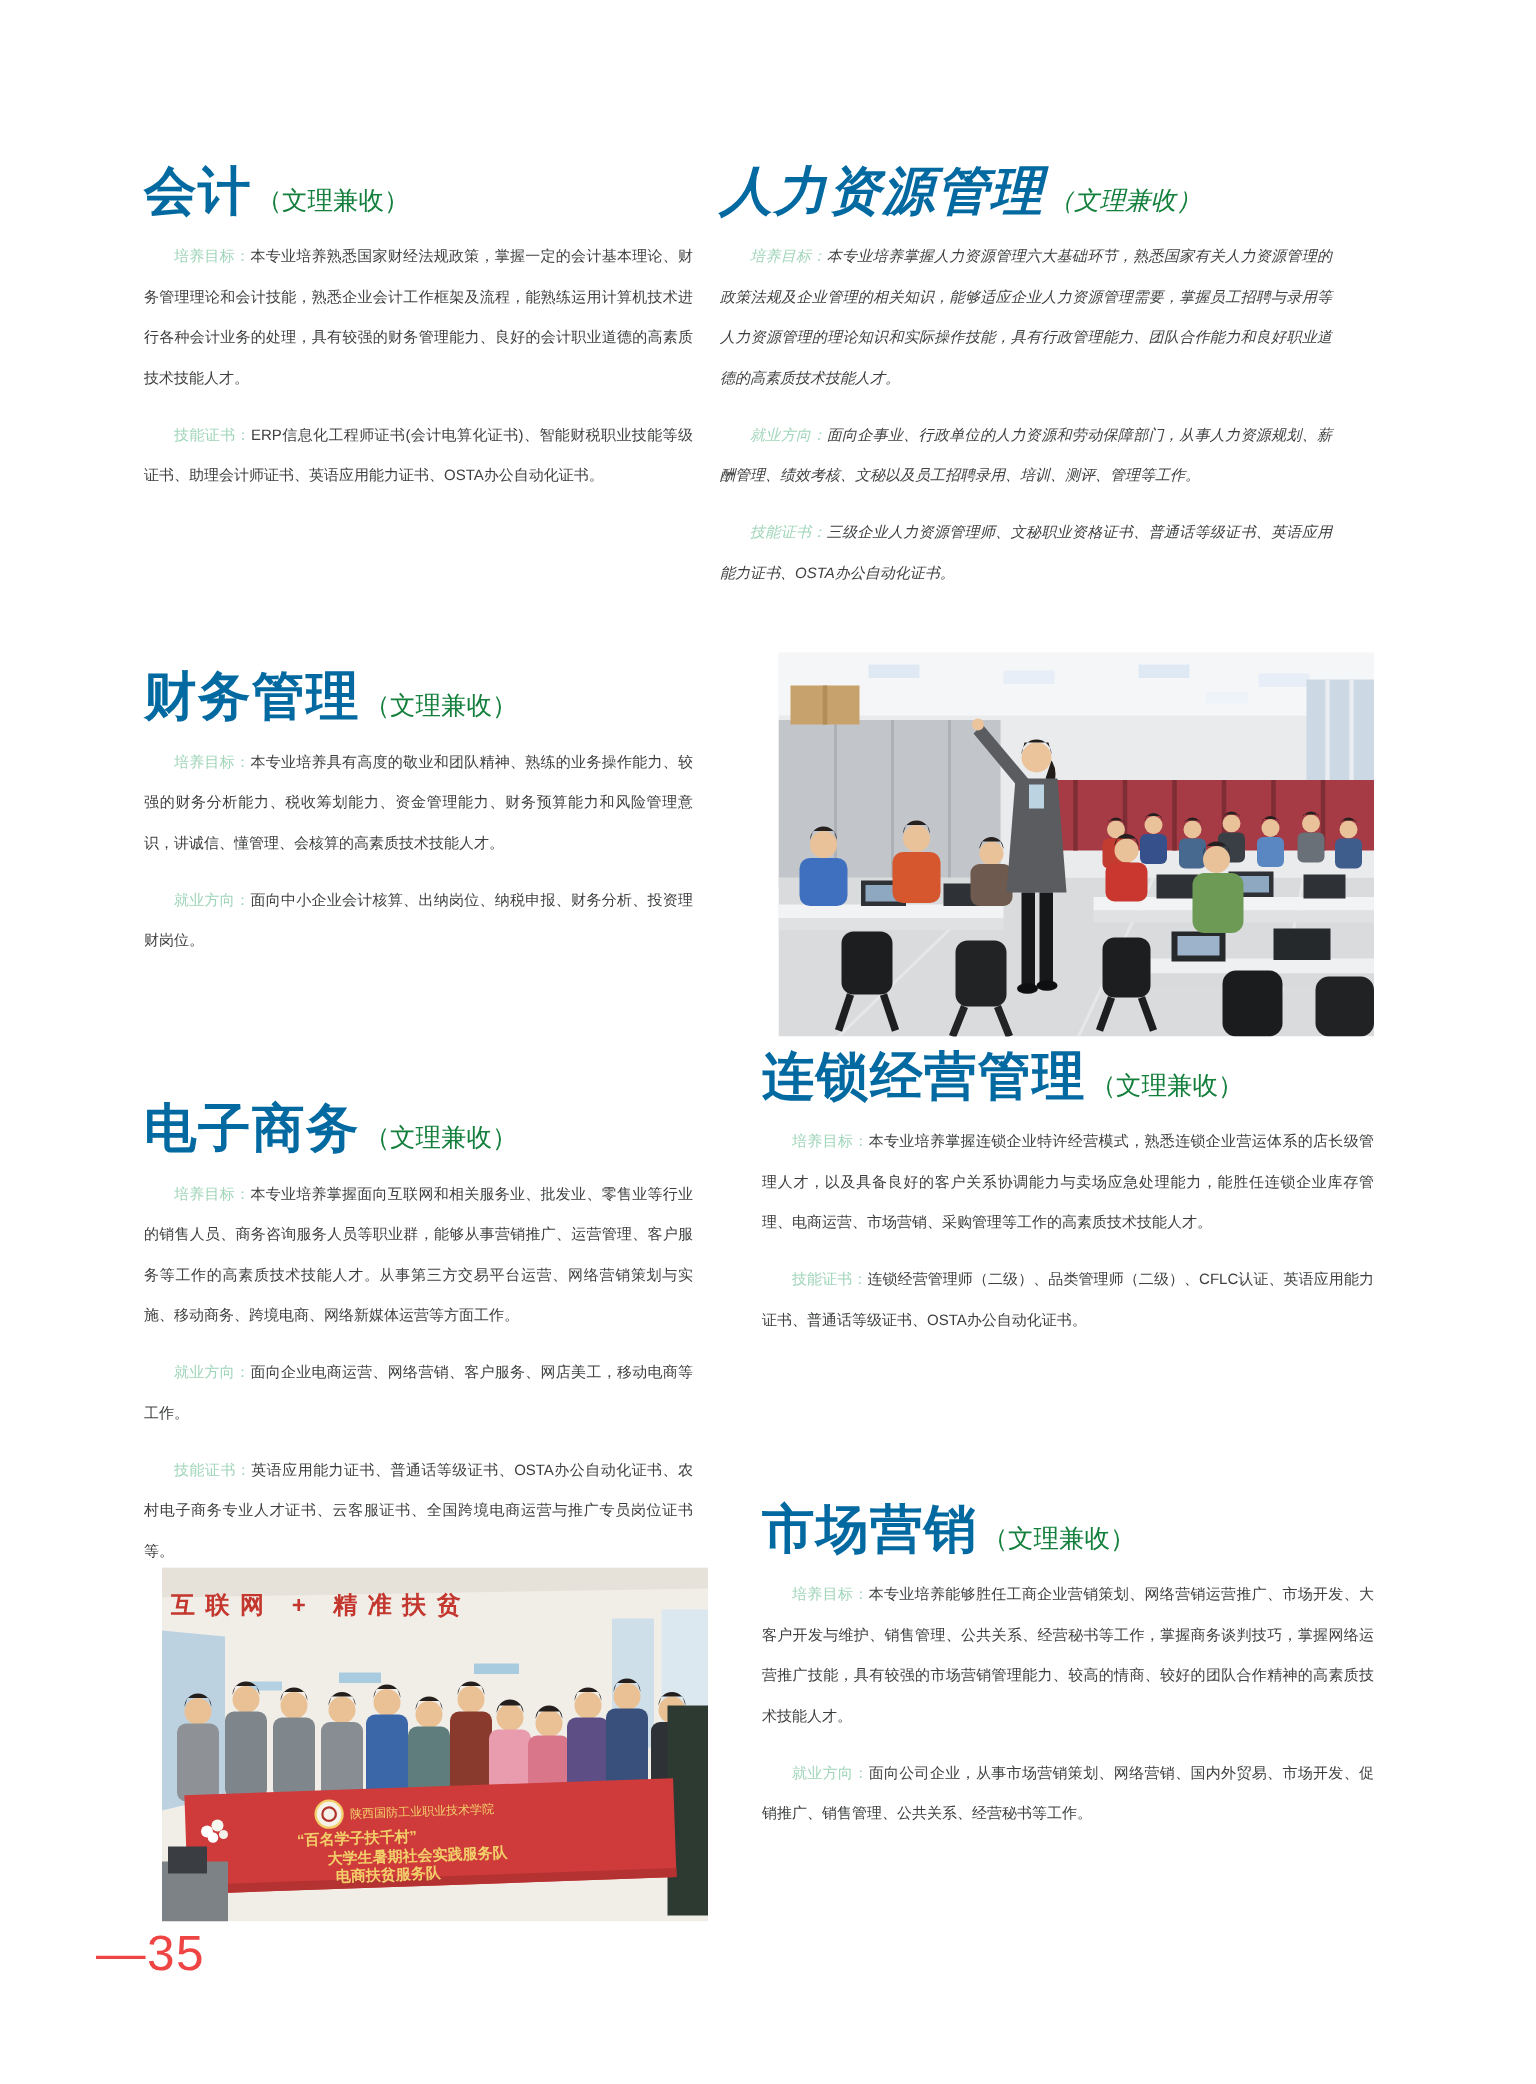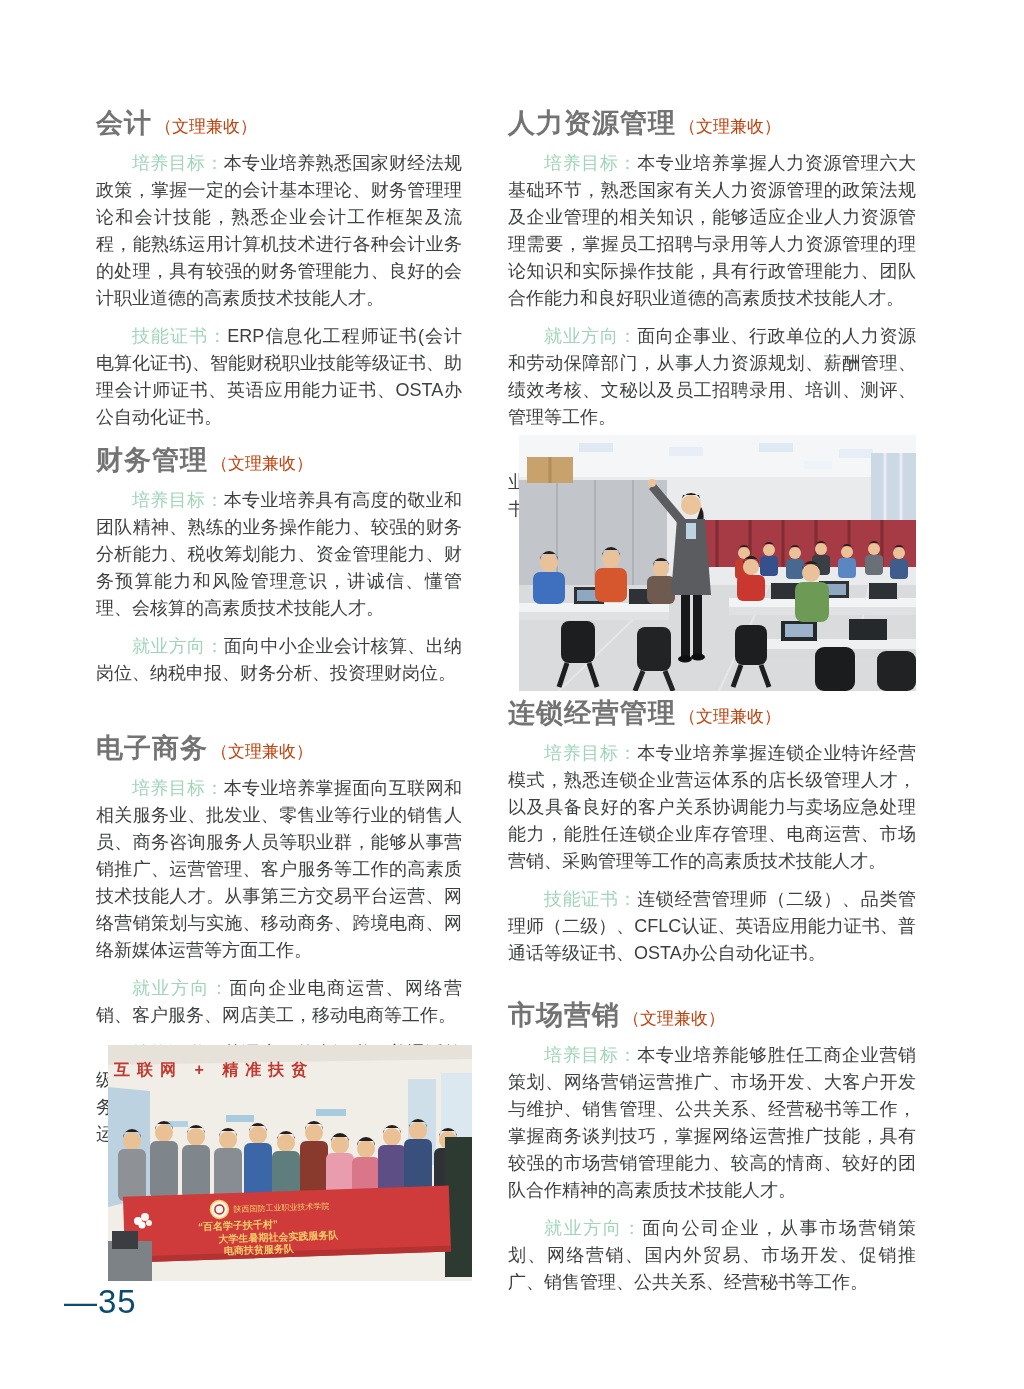--- a/index.html
+++ b/index.html
@@ -6,36 +6,36 @@
   .page{
     position:relative;
     width:1024px;height:1389px;
     background:#ffffff;
     font-family:"Liberation Sans","DejaVu Sans",sans-serif;
     overflow:hidden;
   }
   .sec{position:absolute;}
   .hd{margin:0 0 13px 0;line-height:1;white-space:nowrap;}
   .hd-main{
-    font-size:27px;font-weight:bold;color:#737373;letter-spacing:1px;
+    font-size:35px;font-weight:bold;color:#0369a1;letter-spacing:1px;
   }
   .hd-sub{
-    font-size:17px;font-weight:normal;color:#c2410c;margin-left:3px;
+    font-size:17px;font-weight:normal;color:#15803d;margin-left:3px;
   }
   .para{
     margin:0 0 11px 0;
-    font-size:18px;line-height:27px;color:#3e3f40;
+    font-size:10px;line-height:27px;color:#3e3f40;
     text-align:justify;text-indent:2em;
   }
   .lb{color:#a0d5ba;}
   .photo{position:absolute;margin:12px;padding:0;line-height:0;}
   .photo svg{display:block;}
   .page-num{
     position:absolute;left:64px;top:1283px;
-    font-size:33px;color:#0c4a6e;letter-spacing:1px;
+    font-size:33px;color:#ef4444;letter-spacing:1px;
   }
   svg text{font-family:"Liberation Sans","DejaVu Sans",sans-serif;}
 </style>
 </head>
 <body>
 
 <div class="page">
 
   <section class="sec" style="left:96px;top:110px;width:366px;">
     <h2 class="hd">
@@ -160,21 +160,21 @@
         <circle cx="30" cy="176" r="4" fill="#ffffff"></circle>
           <circle cx="37" cy="172" r="4" fill="#f7f7f2"></circle>
           <circle cx="34" cy="180" r="3.5" fill="#ffffff"></circle>
           <circle cx="41" cy="178" r="3" fill="#f2f2ea"></circle>
       </g>
     </svg>
   </figure>
 
   <div class="page-num">—35</div>
 
-  <section class="sec" style="left:508px;top:110px;width:408px;">
+  <section class="sec" style="left:480px;top:110px;width:408px;font-style:italic;">
     <h2 class="hd">
       <span class="hd-main">人力资源管理</span><span class="hd-sub">（文理兼收）</span>
     </h2>
     <p class="para"><span class="lb">培养目标：</span><span>本专业培养掌握人力资源管理六大基础环节，熟悉国家有关人力资源管理的政策法规及企业管理的相关知识，能够适应企业人力资源管理需要，掌握员工招聘与录用等人力资源管理的理论知识和实际操作技能，具有行政管理能力、团队合作能力和良好职业道德的高素质技术技能人才。</span></p>
     <p class="para"><span class="lb">就业方向：</span><span>面向企事业、行政单位的人力资源和劳动保障部门，从事人力资源规划、薪酬管理、绩效考核、文秘以及员工招聘录用、培训、测评、管理等工作。</span></p>
     <p class="para"><span class="lb">技能证书：</span><span>三级企业人力资源管理师、文秘职业资格证书、普通话等级证书、英语应用能力证书、OSTA办公自动化证书。</span></p>
   </section>
 
   <figure class="photo" style="left:507px;top:423px;">
     <svg width="397" height="256" viewBox="0 0 397 256">

